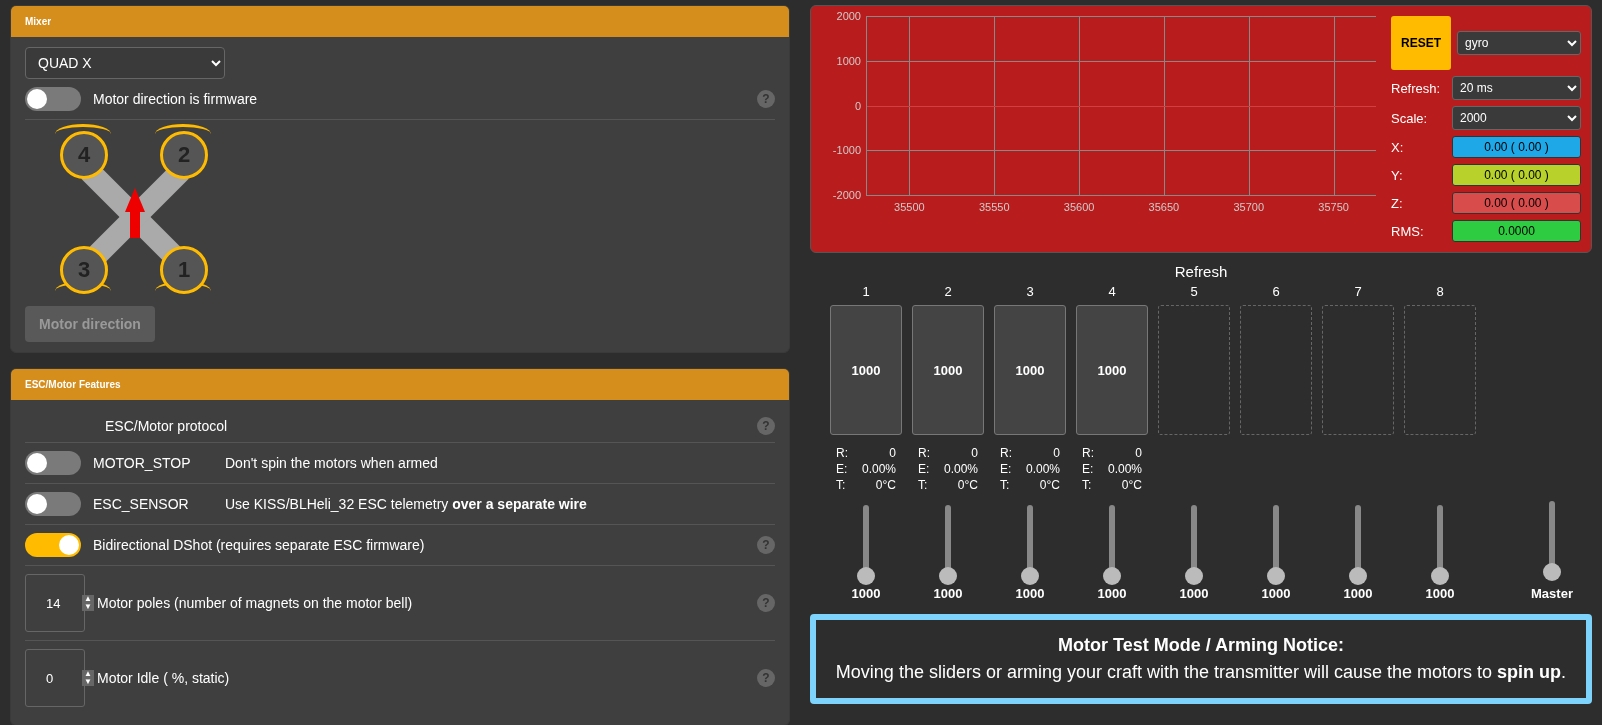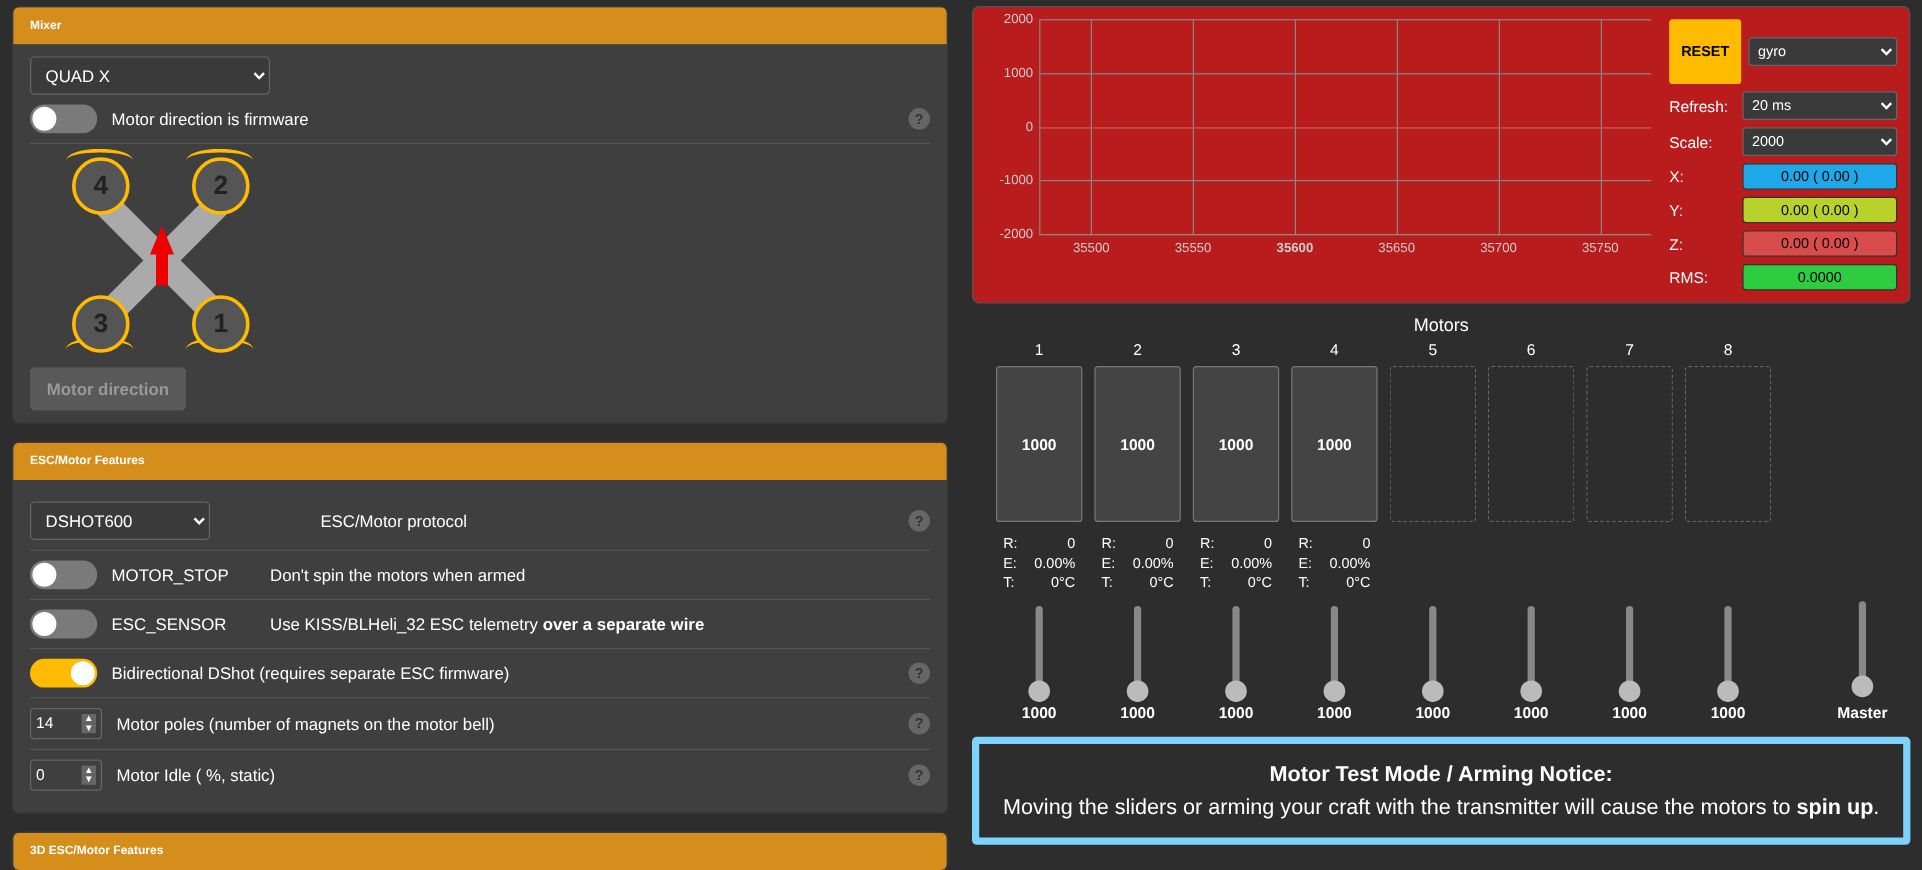--- a/index.html
+++ b/index.html
@@ -32,21 +32,21 @@
   .toggle-knob { width: 20px; height: 20px; border-radius: 50%; background: #fff; position: absolute; top: 2px; left: 2px; transition: left .1s; }
   .toggle.on .toggle-knob { left: 34px; }
 
   .label-col { width: 120px; font-size: 14px; }
   .desc-col { flex: 1; font-size: 14px; }
 
   .help-icon { width: 18px; height: 18px; border-radius: 50%; background: #666; color: #333; display: inline-flex; align-items: center; justify-content: center; font-size: 12px; font-weight: bold; position: absolute; right: 0; }
 
   .btn-disabled { background: #595959; color: #999; border: none; border-radius: 4px; padding: 10px 14px; font-weight: bold; font-size: 14px; }
 
-  .num-input { width: 60px; background: #3f3f3f; color: #fff; border: 1px solid #666; border-radius: 3px; padding: 4px; display: flex; align-items: flex-start; }
+  .num-input { width: 60px; background: #3f3f3f; color: #fff; border: 1px solid #666; border-radius: 3px; padding: 20px; display: flex; align-items: flex-end; }
   .num-input input { width: 36px; background: transparent; border: none; color: #fff; font-size: 13px; outline: none; }
   .spinner { display: flex; flex-direction: column; margin-left: auto; }
   .spinner span { width: 12px; height: 8px; background: #666; font-size: 8px; line-height: 7px; text-align: center; cursor: pointer; }
 
   
   .quad { position: relative; width: 220px; height: 180px; margin-top: 6px; }
   .motor-circle { position: absolute; width: 48px; height: 48px; border: 3px solid #ffbb00; border-radius: 50%; background: #555; display: flex; align-items: center; justify-content: center; font-size: 22px; font-weight: bold; color: #222; }
   .arm { position: absolute; width: 130px; height: 22px; background: #aaa; top: 80px; left: 45px; }
   .arm1 { transform: rotate(45deg); }
   .arm2 { transform: rotate(-45deg); }
@@ -137,21 +137,20 @@
           <div class="motor-circle m4">1</div>
         </div>
         <button class="btn-disabled">Motor direction</button>
       </div>
     </div>
 
     <div class="panel">
       <div class="panel-header">ESC/Motor Features</div>
       <div class="panel-body">
         <div class="row">
-          <select class="select-small"><option>DSHOT600</option></select>
           <div class="desc-col" style="margin-left:80px;">ESC/Motor protocol</div>
           <span class="help-icon">?</span>
         </div>
         <div class="row">
           <div class="toggle">
               <div class="toggle-knob"></div>
             </div>
           <div class="label-col">MOTOR_STOP</div>
           <div class="desc-col">Don't spin the motors when armed</div>
         </div>
@@ -212,21 +211,21 @@
               <div class="ylabel" style="top: calc(50% - 6px);">0</div>
               <div class="hline" style="top: 75%;"></div>
               <div class="ylabel" style="top: calc(75% - 6px);">-1000</div>
               <div class="hline" style="top: 100%;"></div>
               <div class="ylabel" style="top: calc(100% - 6px);">-2000</div>
               <div class="vline" style="left: 8.33333%;"></div>
               <div class="xlabel" style="left: 8.33333%;">35500</div>
               <div class="vline" style="left: 25%;"></div>
               <div class="xlabel" style="left: 25%;">35550</div>
               <div class="vline" style="left: 41.6667%;"></div>
-              <div class="xlabel" style="left: 41.6667%; font-weight: bold;">35600</div>
+              <div class="xlabel" style="left: 41.6667%;">35600</div>
               <div class="vline" style="left: 58.3333%;"></div>
               <div class="xlabel" style="left: 58.3333%;">35650</div>
               <div class="vline" style="left: 75%;"></div>
               <div class="xlabel" style="left: 75%;">35700</div>
               <div class="vline" style="left: 91.6667%;"></div>
               <div class="xlabel" style="left: 91.6667%;">35750</div>
             </div>
           <div class="zero-line"></div>
         </div>
       </div>
@@ -256,21 +255,21 @@
             <div class="val-box val-z">0.00 ( 0.00 )</div>
           </div>
         <div class="sc-row">
             <label>RMS:</label>
             <div class="val-box val-rms">0.0000</div>
           </div>
       </div>
     </div>
 
     <div class="motors-section">
-      <div class="motors-title">Motors</div>
+      <div class="motors-title">Refresh</div>
       <div class="motor-grid" id="motor-grid">
           <div class="motor-col">
             <div class="motor-num">1</div>
             <div class="motor-bar">1000</div>
             <div class="motor-telemetry">
               <div>
                 <span>R:</span>
                 <span>0</span>
               </div>
               <div>

